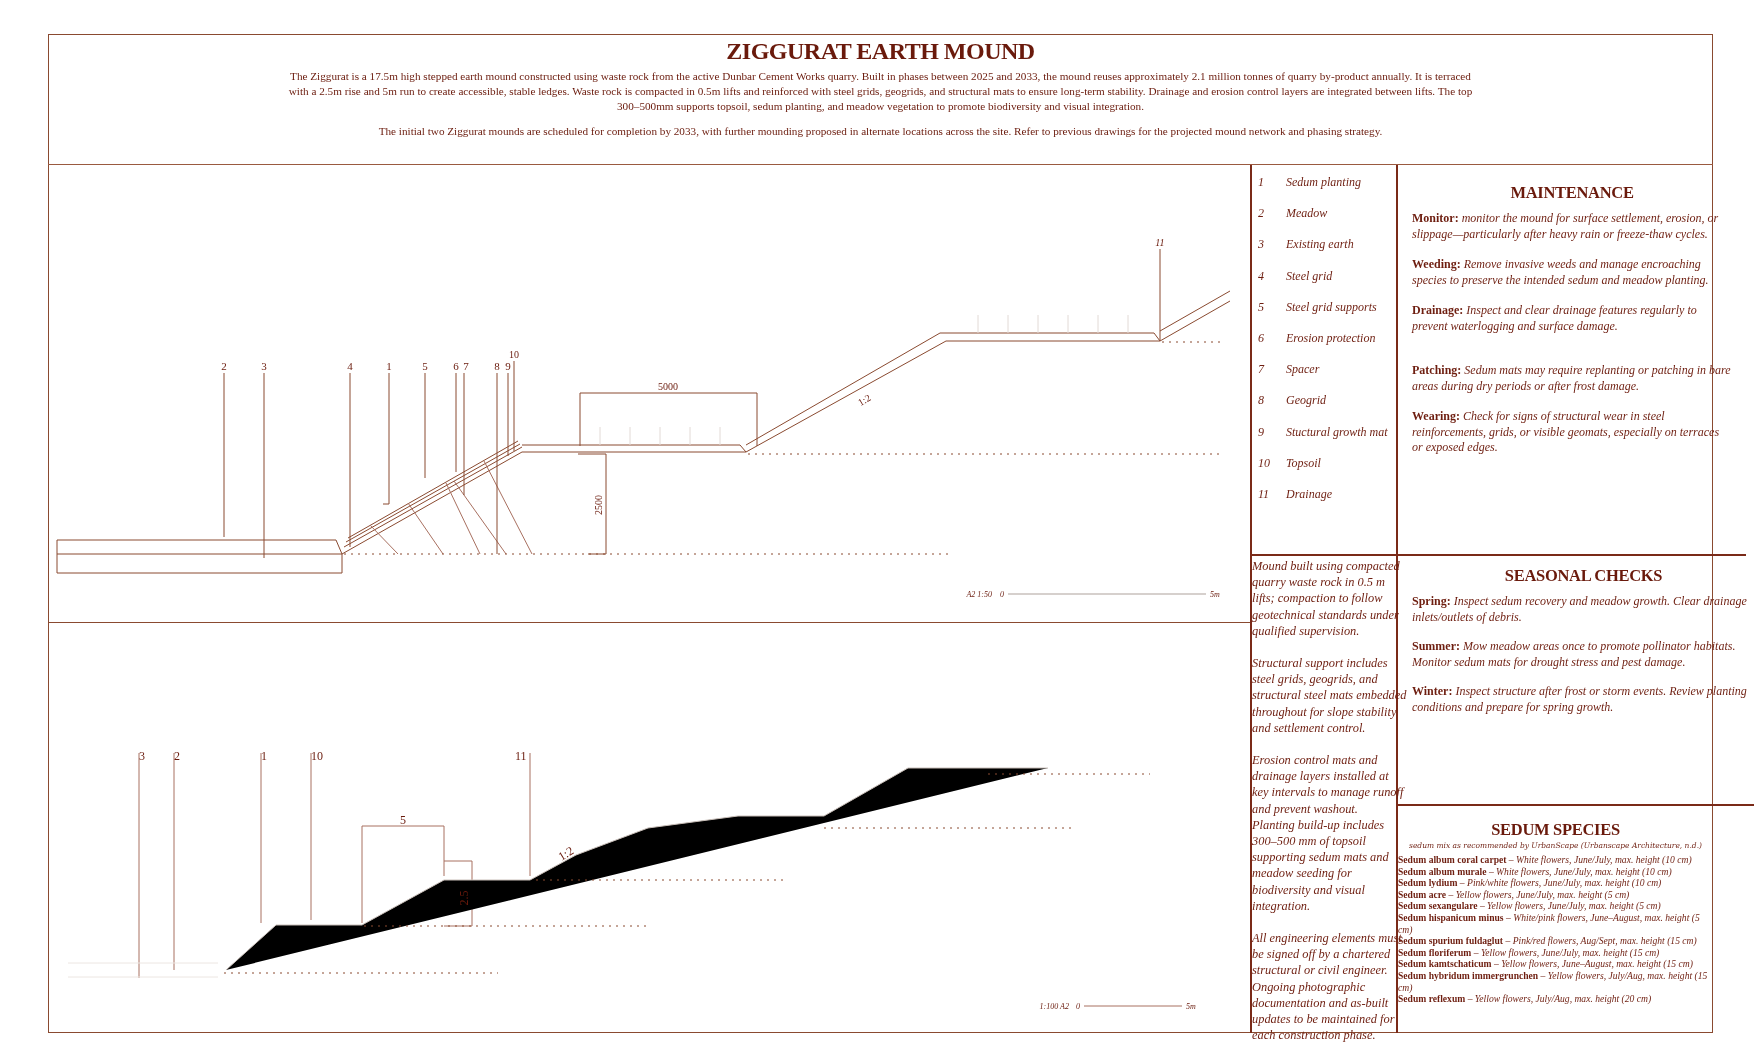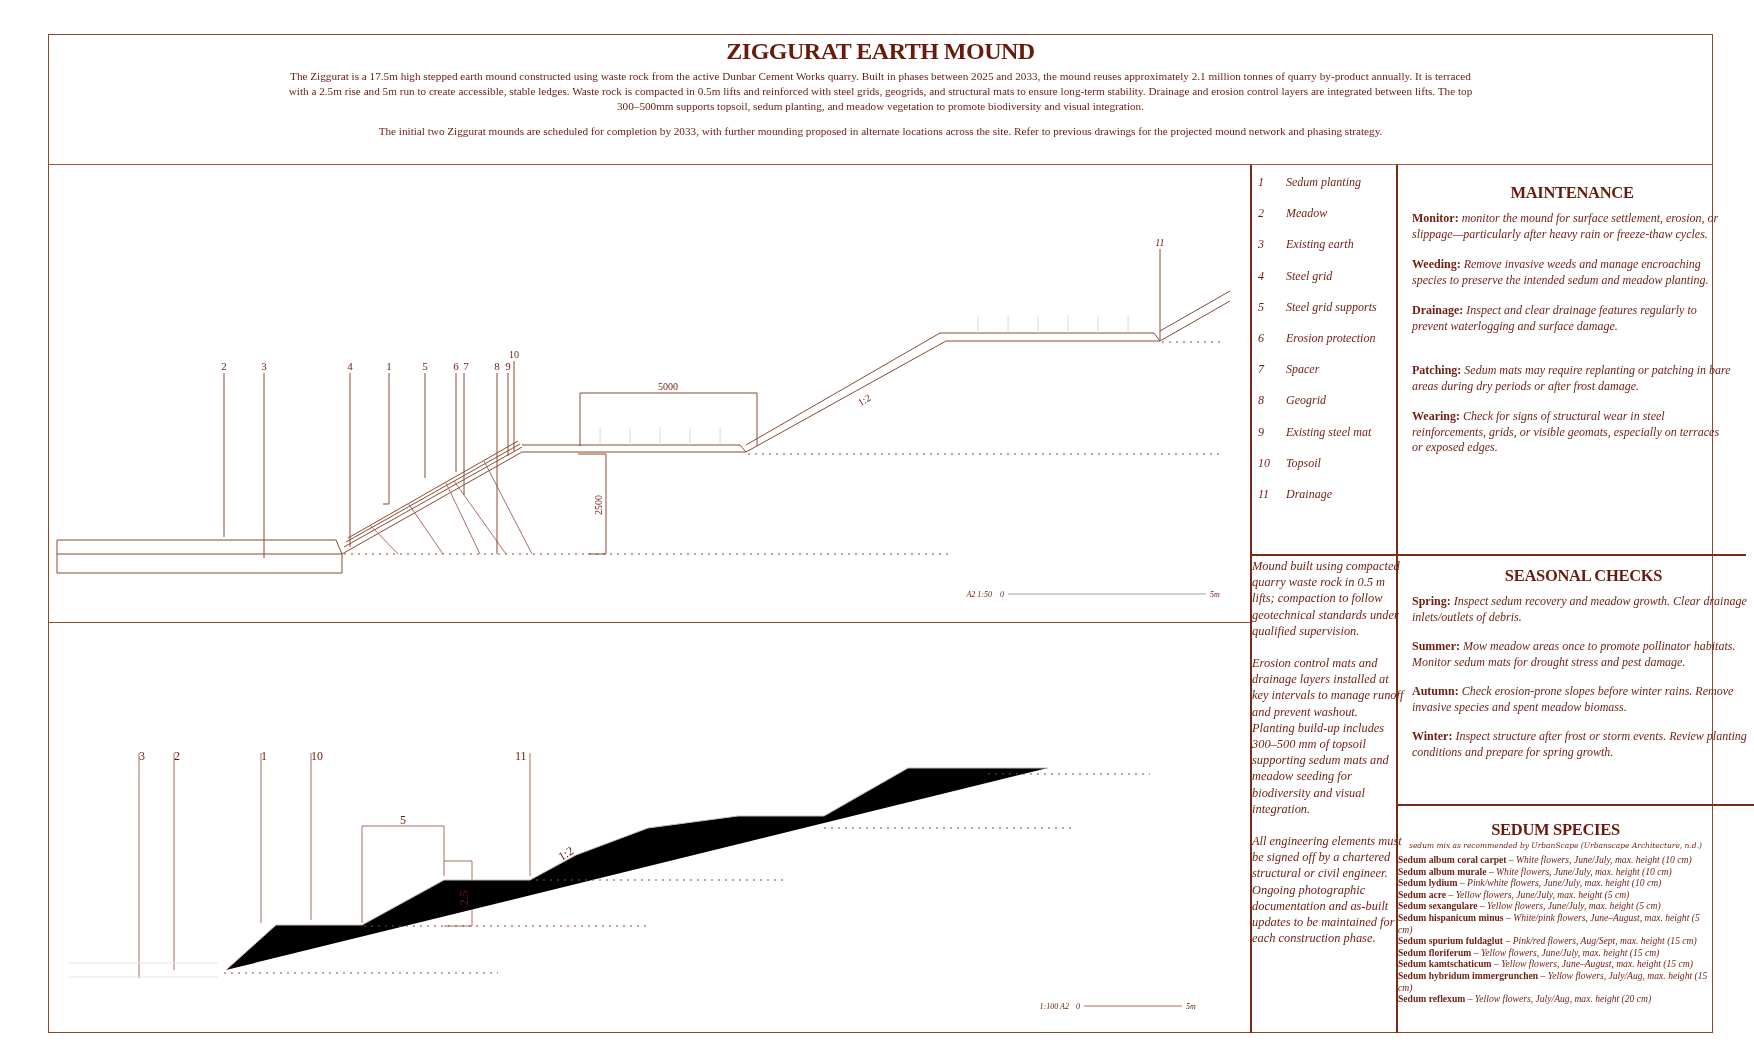--- a/index.html
+++ b/index.html
@@ -208,53 +208,53 @@
   <div class="legend-item">
       <span class="legend-num">7</span>
       <span>Spacer</span>
     </div>
   <div class="legend-item">
       <span class="legend-num">8</span>
       <span>Geogrid</span>
     </div>
   <div class="legend-item">
       <span class="legend-num">9</span>
-      <span>Existing steel mat</span>
+      <span>Stuctural growth mat</span>
     </div>
   <div class="legend-item">
       <span class="legend-num">10</span>
       <span>Topsoil</span>
     </div>
   <div class="legend-item">
       <span class="legend-num">11</span>
       <span>Drainage</span>
     </div>
 </div>
 
 <div class="panel notes">
   <p>Mound built using compacted quarry waste rock in 0.5 m lifts; compaction to follow geotechnical standards under qualified supervision.</p>
+  <p>Structural support includes steel grids, geogrids, and structural steel mats embedded throughout for slope stability and settlement control.</p>
   <p class="tight">Erosion control mats and drainage layers installed at key intervals to manage runoff and prevent washout.</p>
   <p>Planting build-up includes 300–500 mm of topsoil supporting sedum mats and meadow seeding for biodiversity and visual integration.</p>
   <p>All engineering elements must be signed off by a chartered structural or civil engineer. Ongoing photographic documentation and as-built updates to be maintained for each construction phase.</p>
 </div>
 
 <div class="panel maint">
   <div class="sec-title">MAINTENANCE</div>
   <div class="entry"><b>Monitor:</b> <i>monitor the mound for surface settlement, erosion, or slippage—particularly after heavy rain or freeze-thaw cycles.</i></div>
   <div class="entry"><b>Weeding:</b> <i>Remove invasive weeds and manage encroaching species to preserve the intended sedum and meadow planting.</i></div>
   <div class="entry" style="margin-bottom:29px"><b>Drainage:</b> <i>Inspect and clear drainage features regularly to prevent waterlogging and surface damage.</i></div>
   <div class="entry"><b>Patching:</b> <i>Sedum mats may require replanting or patching in bare areas during dry periods or after frost damage.</i></div>
   <div class="entry"><b>Wearing:</b> <i>Check for signs of structural wear in steel reinforcements, grids, or visible geomats, especially on terraces or exposed edges.</i></div>
 </div>
 
 <div class="panel seasonal">
   <div class="sec-title">SEASONAL CHECKS</div>
   <div class="entry"><b>Spring:</b> <i>Inspect sedum recovery and meadow growth. Clear drainage inlets/outlets of debris.</i></div>
   <div class="entry"><b>Summer:</b> <i>Mow meadow areas once to promote pollinator habitats. Monitor sedum mats for drought stress and pest damage.</i></div>
-  <div class="entry"><b>Autumn:</b> <i>Check erosion-prone slopes before winter rains. Remove invasive species and spent meadow biomass.</i></div>
   <div class="entry"><b>Winter:</b> <i>Inspect structure after frost or storm events. Review planting conditions and prepare for spring growth.</i></div>
 </div>
 
 <div class="panel sedum">
   <div class="sec-title">SEDUM SPECIES</div>
   <div class="sedum-sub">sedum mix as recommended by UrbanScape (Urbanscape Architecture, n.d.)</div>
   <div class="species"><b>Sedum album coral carpet</b> – <i>White flowers, June/July, max. height (10 cm)</i></div>
   <div class="species"><b>Sedum album murale</b> – <i>White flowers, June/July, max. height (10 cm)</i></div>
   <div class="species"><b>Sedum lydium</b> – <i>Pink/white flowers, June/July, max. height (10 cm)</i></div>
   <div class="species"><b>Sedum acre</b> – <i>Yellow flowers, June/July, max. height (5 cm)</i></div>

